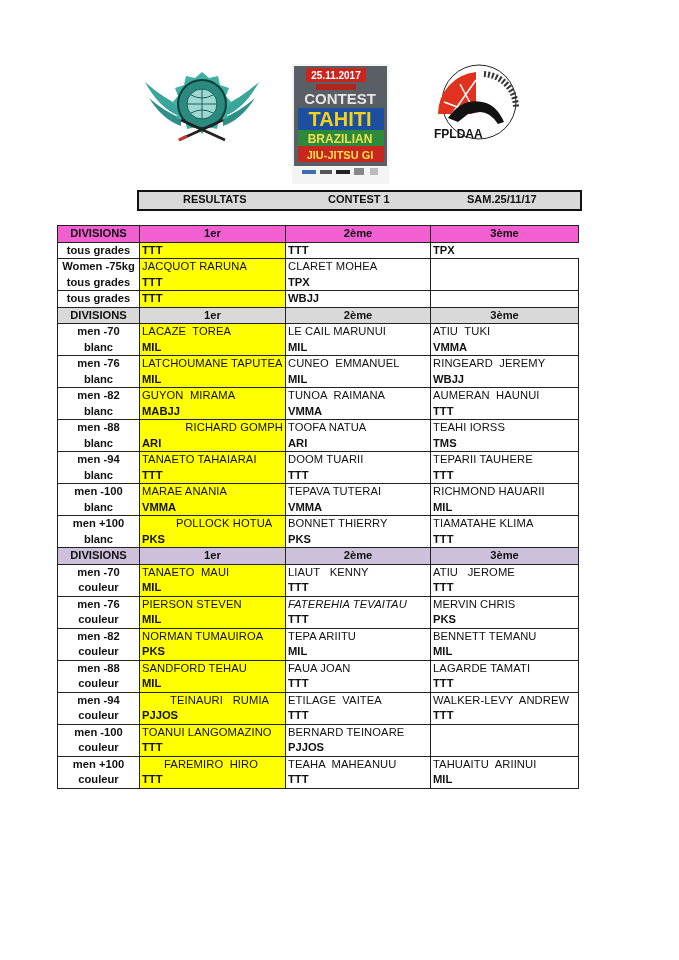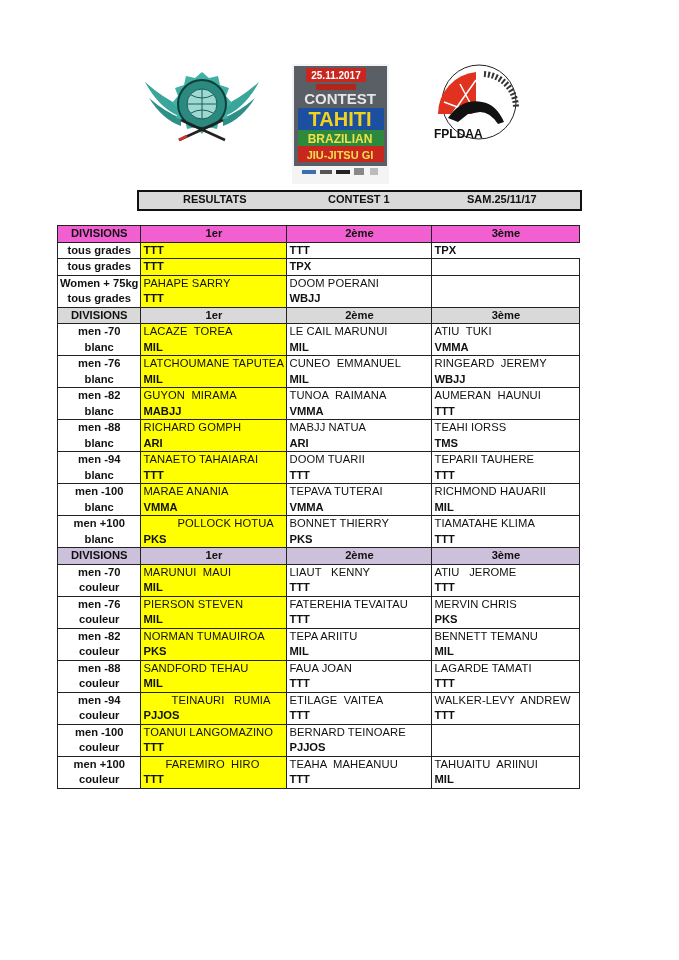--- a/index.html
+++ b/index.html
@@ -105,31 +105,31 @@
         <td>1er</td>
         <td>2ème</td>
         <td>3ème</td>
       </tr>
       <tr class="bot">
         <td class="div">tous grades</td>
         <td class="club first">TTT</td>
         <td class="club">TTT</td>
         <td class="club noright">TPX</td>
       </tr>
+      <tr class="top">
+        <td class="div">Women -75kg</td>
+        <td class="name first" style="white-space: pre;">JACQUOT RARUNA</td>
+        <td class="name" style="white-space: pre;">CLARET MOHEA</td>
+        <td class="name" style="white-space: pre;"></td>
+      </tr>
       <tr class="bot">
         <td class="div">tous grades</td>
         <td class="club first">TTT</td>
         <td class="club">TPX</td>
         <td class="club"></td>
-      </tr>
-      <tr class="top">
-        <td class="div">Women + 75kg</td>
-        <td class="name first" style="white-space: pre;">PAHAPE SARRY</td>
-        <td class="name" style="white-space: pre;">DOOM POERANI</td>
-        <td class="name" style="white-space: pre;"></td>
       </tr>
       <tr class="bot">
         <td class="div">tous grades</td>
         <td class="club first">TTT</td>
         <td class="club">WBJJ</td>
         <td class="club"></td>
       </tr>
       <tr class="hdr grey">
         <td>DIVISIONS</td>
         <td>1er</td>
@@ -167,22 +167,22 @@
         <td class="name" style="white-space: pre;">AUMERAN  HAUNUI</td>
       </tr>
       <tr class="bot">
         <td class="div">blanc</td>
         <td class="club first">MABJJ</td>
         <td class="club">VMMA</td>
         <td class="club">TTT</td>
       </tr>
       <tr class="top">
         <td class="div">men -88</td>
-        <td class="name first" style="white-space: pre;">RICHARD GOMPH</td>
-        <td class="name" style="white-space: pre;">MABJJ NATUA</td>
+        <td class="name first" style="white-space: pre; text-align: right;">RICHARD GOMPH</td>
+        <td class="name" style="white-space: pre;">TOOFA NATUA</td>
         <td class="name" style="white-space: pre;">TEAHI IORSS</td>
       </tr>
       <tr class="bot">
         <td class="div">blanc</td>
         <td class="club first">ARI</td>
         <td class="club">ARI</td>
         <td class="club">TMS</td>
       </tr>
       <tr class="top">
         <td class="div">men -94</td>
@@ -221,34 +221,34 @@
         <td class="club">TTT</td>
       </tr>
       <tr class="hdr lav">
         <td>DIVISIONS</td>
         <td>1er</td>
         <td>2ème</td>
         <td>3ème</td>
       </tr>
       <tr class="top">
         <td class="div">men -70</td>
-        <td class="name first" style="white-space: pre;">MARUNUI  MAUI</td>
+        <td class="name first" style="white-space: pre;">TANAETO  MAUI</td>
         <td class="name" style="white-space: pre;">LIAUT   KENNY</td>
         <td class="name" style="white-space: pre;">ATIU   JEROME</td>
       </tr>
       <tr class="bot">
         <td class="div">couleur</td>
         <td class="club first">MIL</td>
         <td class="club">TTT</td>
         <td class="club">TTT</td>
       </tr>
       <tr class="top">
         <td class="div">men -76</td>
         <td class="name first" style="white-space: pre;">PIERSON STEVEN</td>
-        <td class="name" style="white-space: pre;">FATEREHIA TEVAITAU</td>
+        <td class="name" style="white-space: pre; font-style: italic;">FATEREHIA TEVAITAU</td>
         <td class="name" style="white-space: pre;">MERVIN CHRIS</td>
       </tr>
       <tr class="bot">
         <td class="div">couleur</td>
         <td class="club first">MIL</td>
         <td class="club">TTT</td>
         <td class="club">PKS</td>
       </tr>
       <tr class="top">
         <td class="div">men -82</td>

